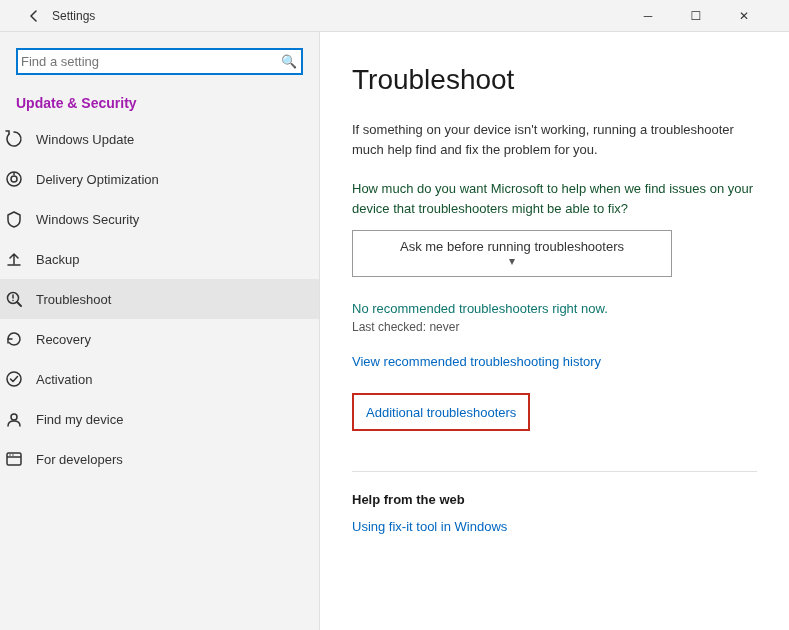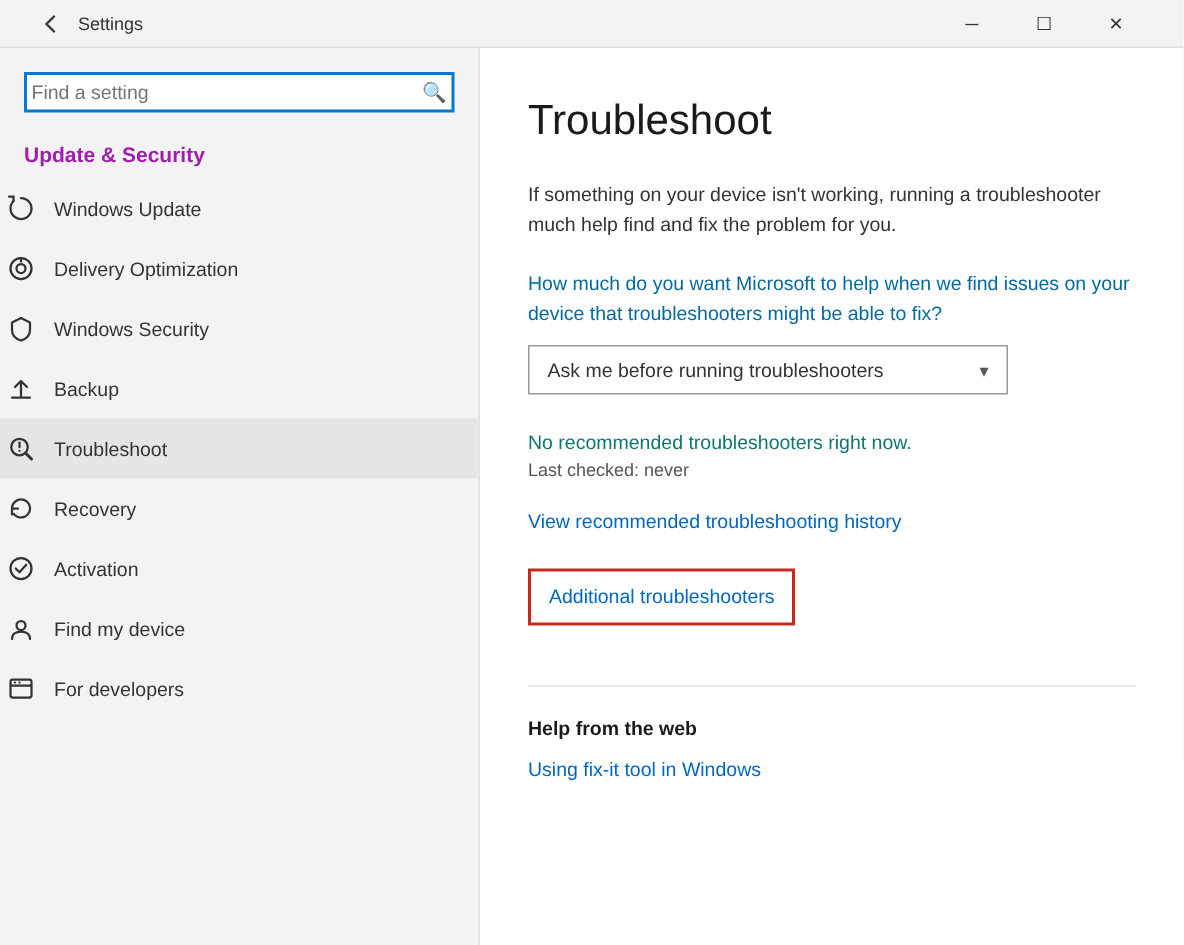--- a/index.html
+++ b/index.html
@@ -136,36 +136,37 @@
       margin-bottom: 24px;
     }
     .desc-text {
       font-size: 13px;
       color: #333;
       margin-bottom: 20px;
       line-height: 1.5;
     }
     .question-text {
       font-size: 13px;
-      color: #0369a1;
+      color: #14532d;
       margin-bottom: 12px;
       line-height: 1.5;
     }
     .dropdown-select {
       display: flex;
       align-items: center;
       border: 1px solid #999;
       background: white;
       padding: 8px 12px;
       width: 320px;
       cursor: pointer;
       justify-content: space-between;
       font-size: 13px;
       color: #333;
       margin-bottom: 24px;
+      flex-direction: column;
     }
     .dropdown-arrow {
       font-size: 12px;
       color: #555;
     }
     .no-recommended {
       font-size: 13px;
       color: #0f766e;
       font-weight: 400;
       margin-bottom: 4px;

